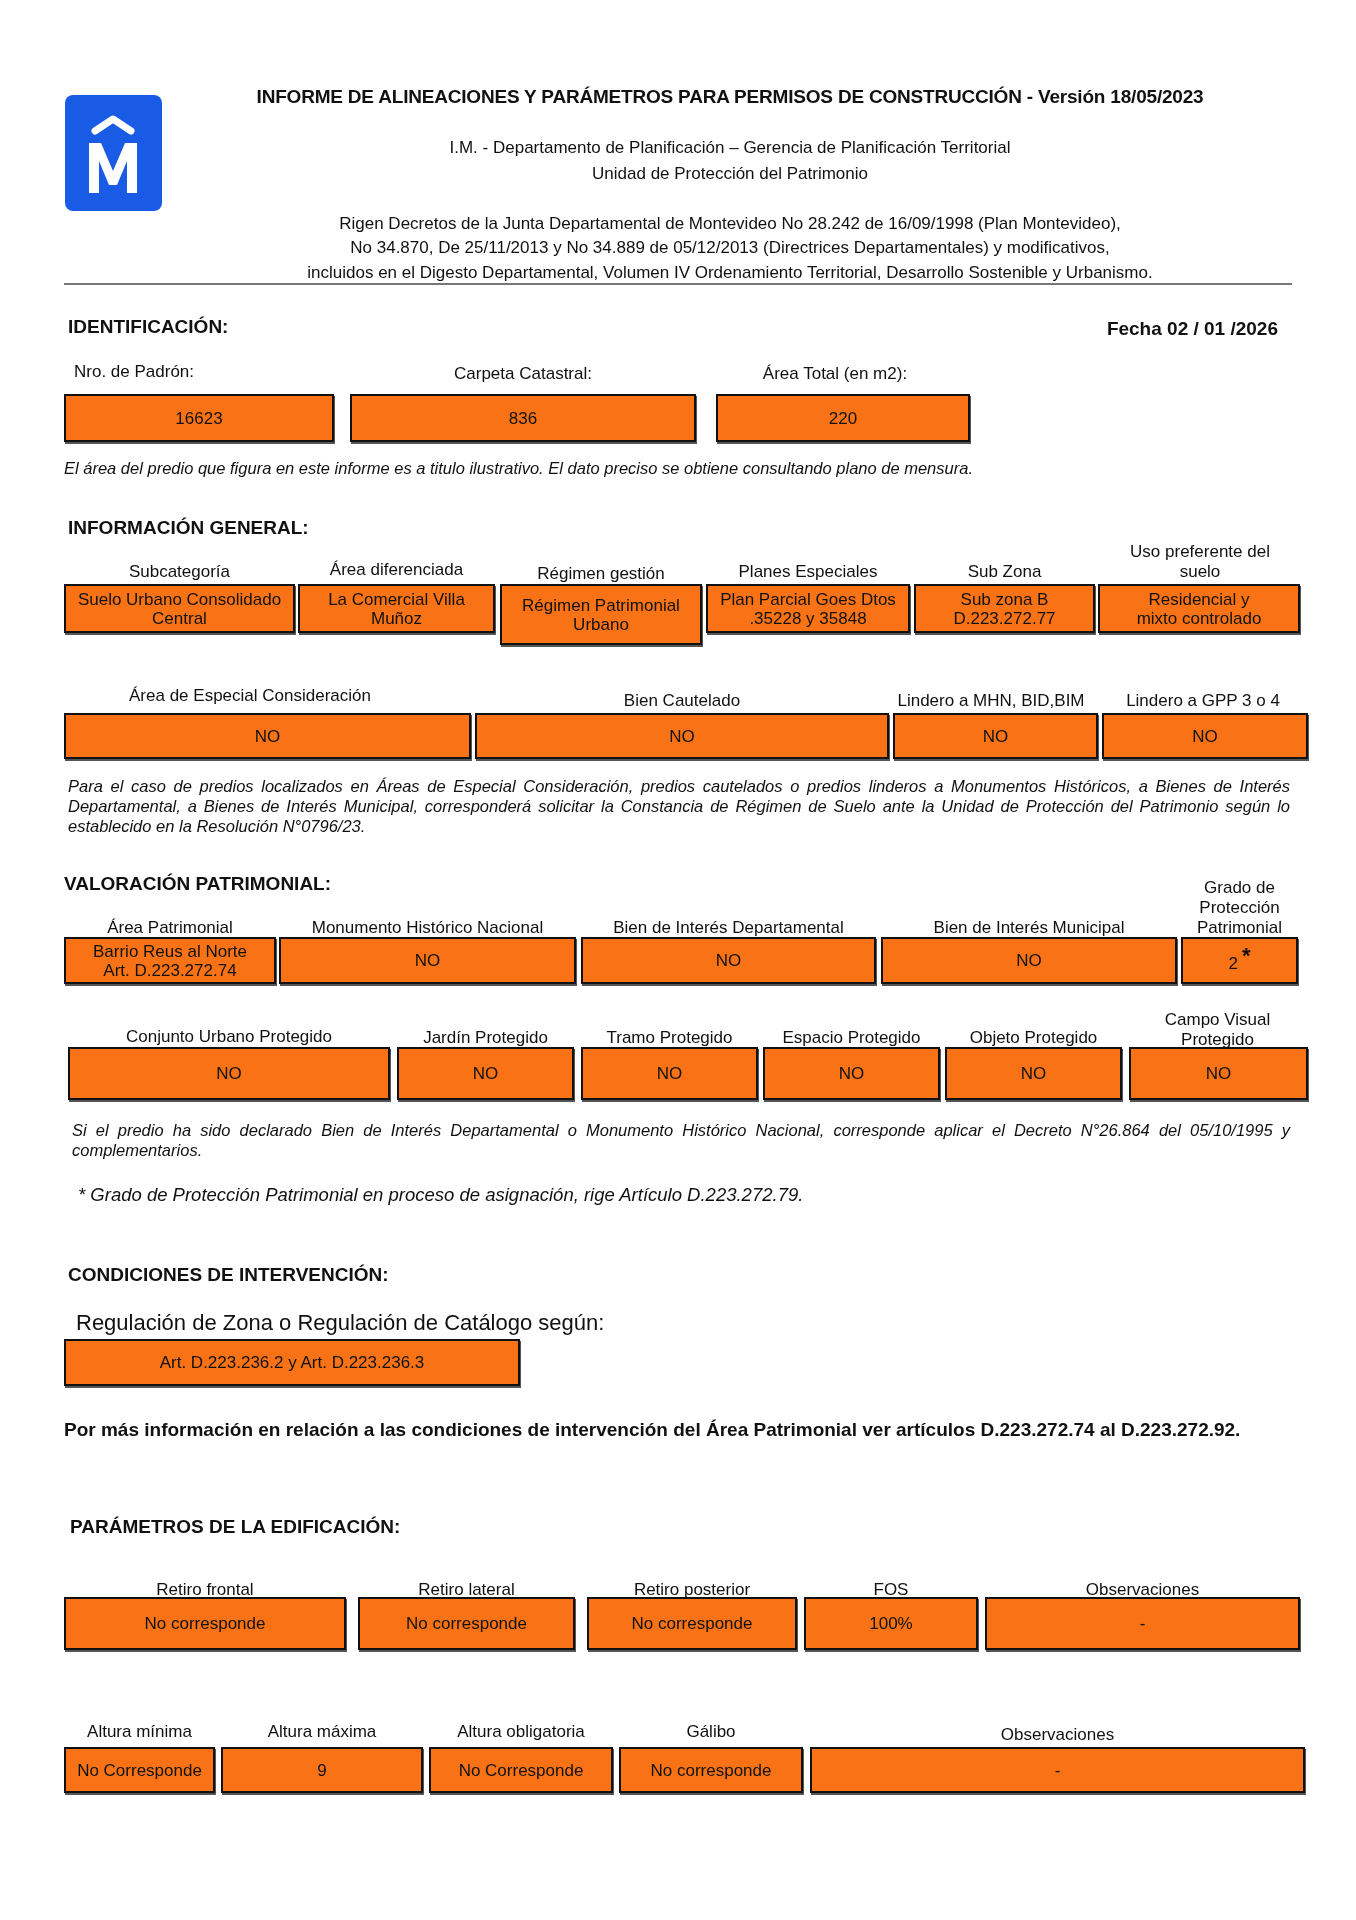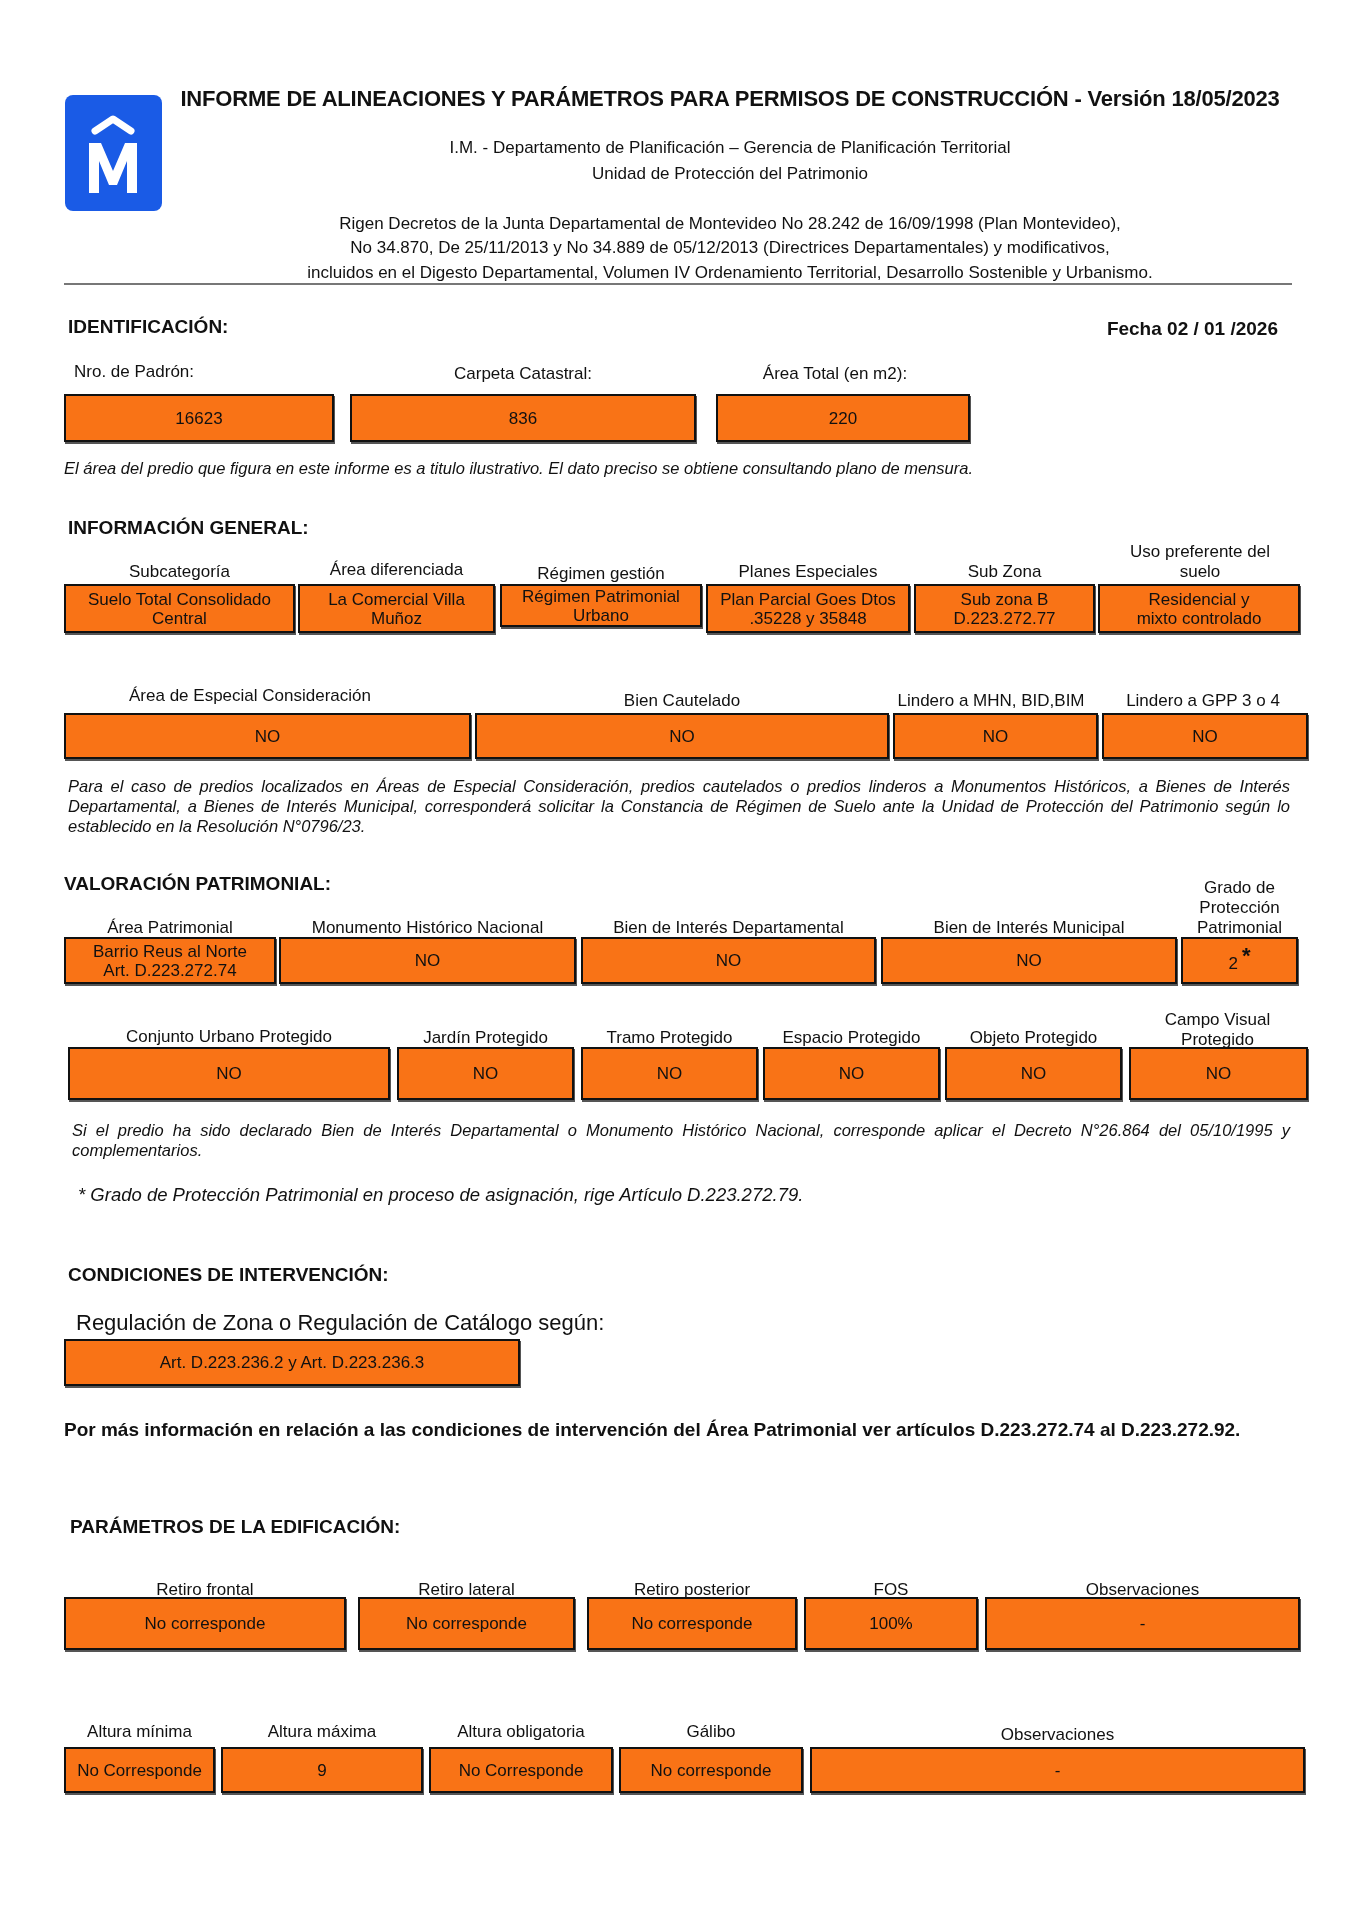--- a/index.html
+++ b/index.html
@@ -1,20 +1,20 @@
 <!DOCTYPE html>
 <html><head>
 <meta charset="utf-8">
 <style>
   html, body { margin:0; padding:0; background:#ffffff; }
   body { width:1356px; height:1920px; position:relative; overflow:hidden;
          font-family:"Liberation Sans", sans-serif; color:#111; }
   .abs { position:absolute; }
   .c { text-align:center; }
-  .hdr { font-size:22px; font-weight:bold; white-space:nowrap; letter-spacing:-0.2px; }
+  .hdr { font-size:19px; font-weight:bold; white-space:nowrap; letter-spacing:-0.2px; }
   .sub { font-size:17px; white-space:nowrap; }
   .sec { font-size:19px; font-weight:bold; white-space:nowrap; }
   .lbl { font-size:17px; line-height:20px; text-align:center; display:flex; align-items:flex-end; justify-content:center; }
   .box { border:2px solid #111; box-shadow:1px 2px 0 #555; box-sizing:border-box; display:flex; align-items:center; justify-content:center; text-align:center; font-size:17px; line-height:19px; background:#f97316; }
   .note { font-size:16.5px; font-style:italic; line-height:20px; text-align:justify; }
   .rule { background:#777; height:2px; }
   .logo { background:#1a5be6; border-radius:8px; }
 </style>
 </head>
 <body>
@@ -49,23 +49,23 @@
 
 <div class="abs sec" style="left:68px;top:517px;">INFORMACIÓN GENERAL:</div>
 
 <div class="abs lbl" style="left:64px;top:540px;width:231px;height:42px;">Subcategoría</div>
 <div class="abs lbl" style="left:298px;top:538px;width:197px;height:42px;text-align:center;">Área diferenciada</div>
 <div class="abs lbl" style="left:500px;top:542px;width:202px;height:42px;">Régimen gestión</div>
 <div class="abs lbl" style="left:706px;top:540px;width:204px;height:42px;">Planes Especiales</div>
 <div class="abs lbl" style="left:914px;top:540px;width:181px;height:42px;">Sub Zona</div>
 <div class="abs lbl" style="left:1120px;top:538px;width:160px;height:44px;">Uso preferente del suelo</div>
 
-<div class="abs box" style="left:64px;top:584px;width:231px;height:49px;">Suelo Total Consolidado Central</div>
+<div class="abs box" style="left:64px;top:584px;width:231px;height:49px;">Suelo Urbano Consolidado Central</div>
 <div class="abs box" style="left:298px;top:584px;width:197px;height:49px;padding:9px 14px;">La Comercial Villa Muñoz</div>
-<div class="abs box" style="left:500px;top:584px;width:202px;height:43px;padding:0 1px;">Régimen Patrimonial Urbano</div>
+<div class="abs box" style="left:500px;top:584px;width:202px;height:61px;padding:0 1px;">Régimen Patrimonial Urbano</div>
 <div class="abs box" style="left:706px;top:584px;width:204px;height:49px;">Plan Parcial Goes Dtos .35228 y 35848</div>
 <div class="abs box" style="left:914px;top:584px;width:181px;height:49px;padding:0 6px;">Sub zona B D.223.272.77</div>
 <div class="abs box" style="left:1098px;top:584px;width:202px;height:49px;padding:0 30px;">Residencial y mixto controlado</div>
 
 <div class="abs lbl" style="left:64px;top:686px;width:372px;">Área de Especial Consideración</div>
 <div class="abs lbl" style="left:475px;top:691px;width:414px;">Bien Cautelado</div>
 <div class="abs lbl" style="left:880px;top:691px;width:222px;">Lindero a MHN, BID,BIM</div>
 <div class="abs lbl" style="left:1098px;top:691px;width:210px;">Lindero a GPP 3 o 4</div>
 
 <div class="abs box" style="left:64px;top:713px;width:407px;height:46px;">NO</div>

